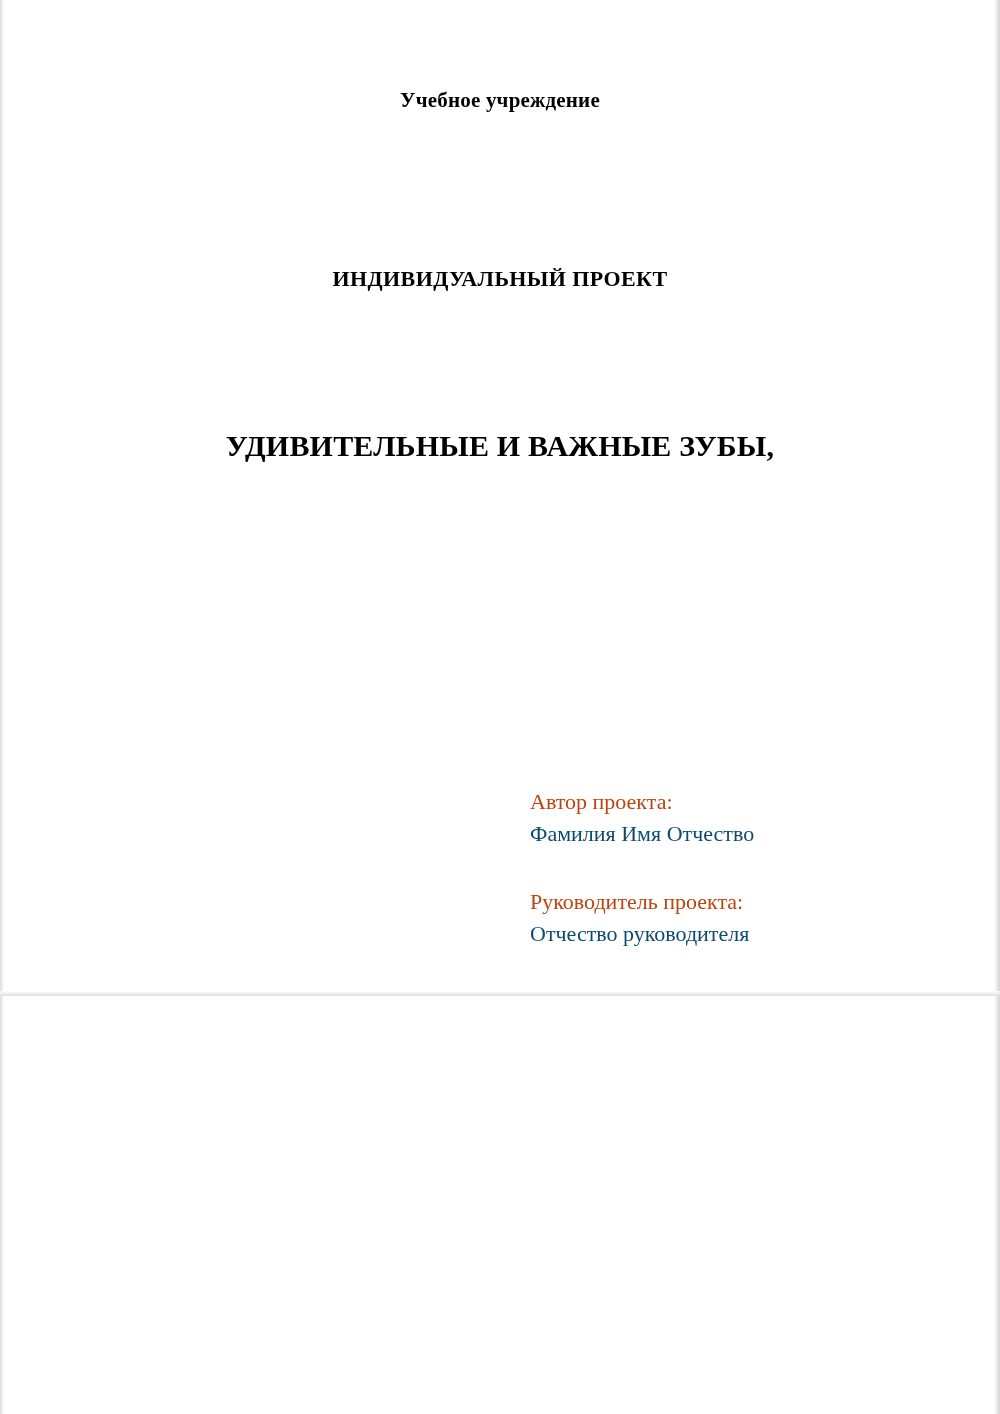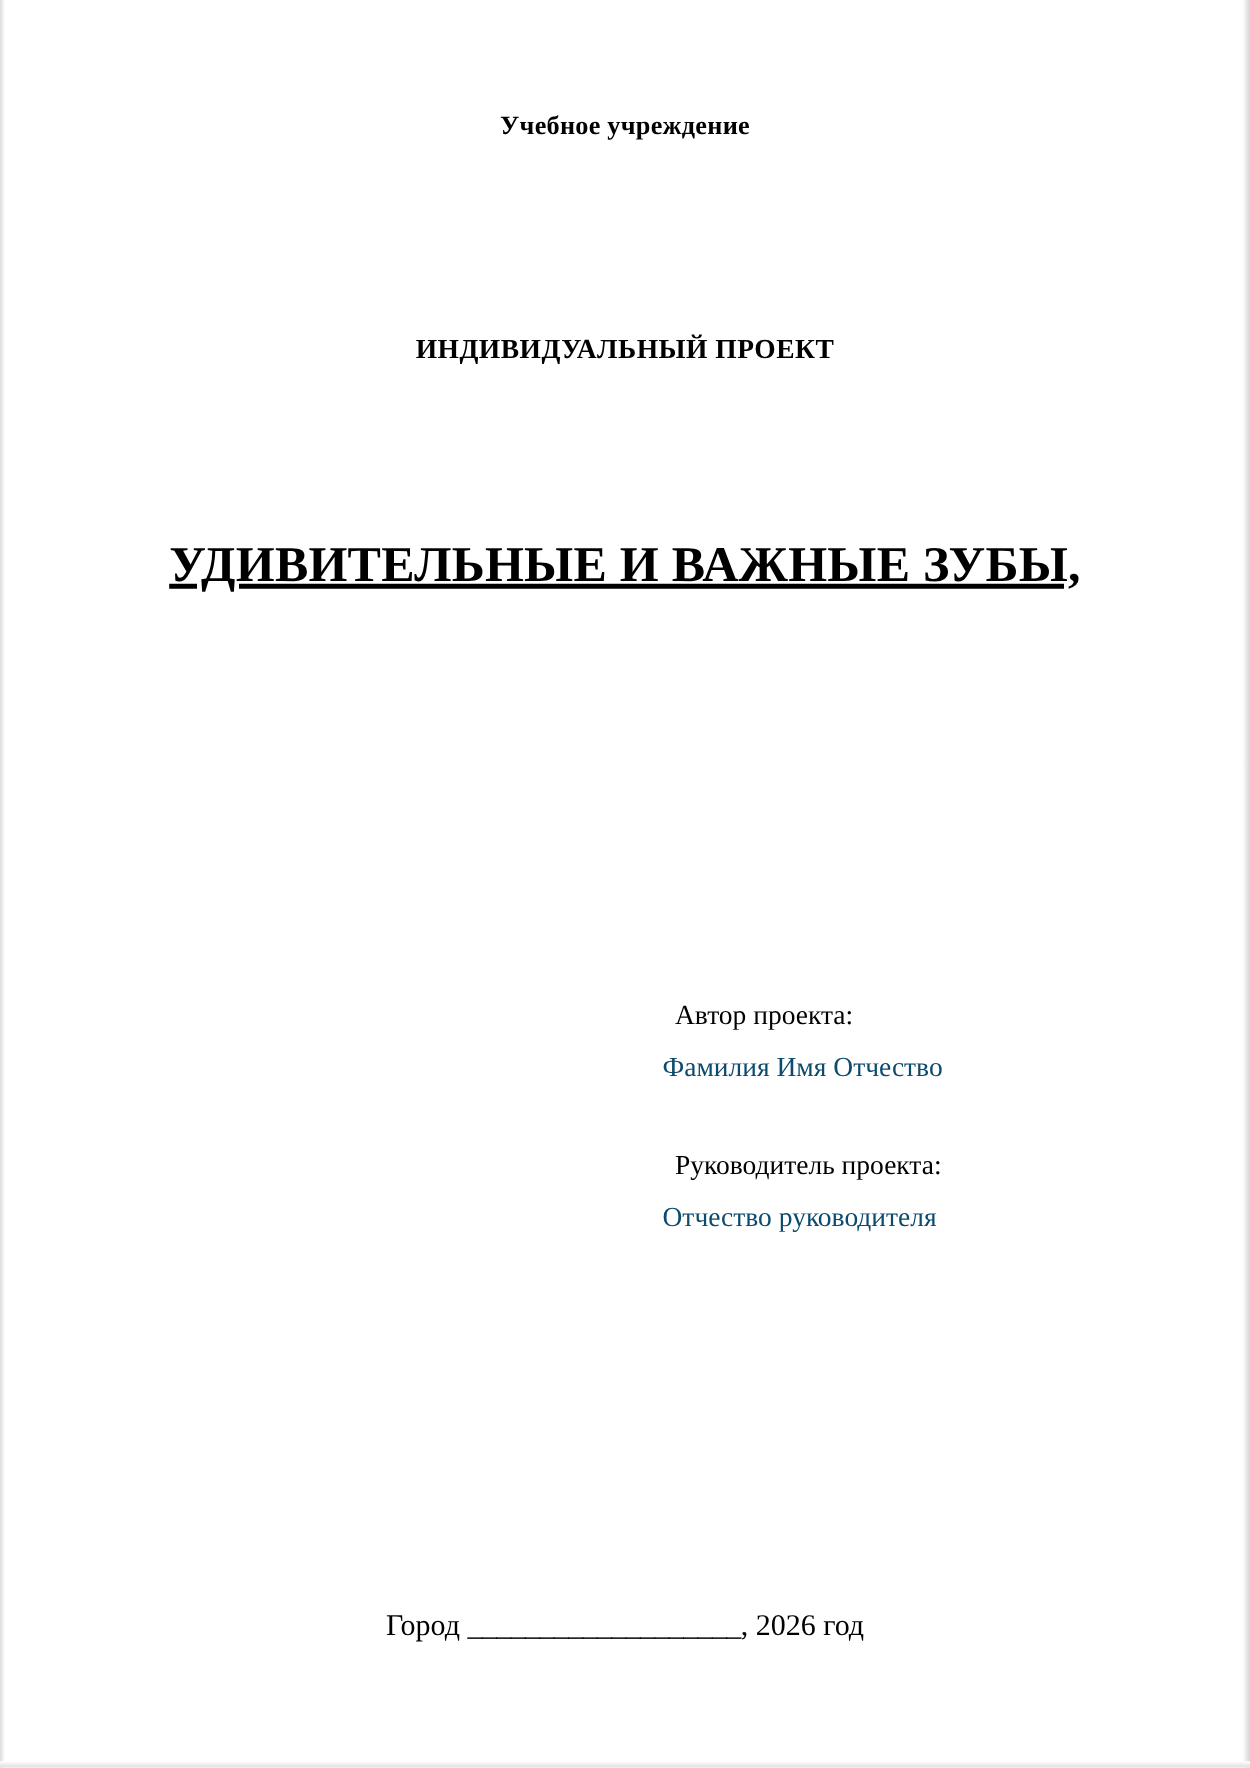--- a/index.html
+++ b/index.html
@@ -14,21 +14,21 @@
     font-family: "Liberation Serif", serif;
     color: #000000;
     overflow: hidden;
   }
 
   .page {
     position: absolute;
     left: 0;
     top: 0;
     width: 1000px;
-    height: 1414px;
+    height: 996px;
     background: #ffffff;
     box-sizing: border-box;
   }
 
   
   .page-edge-left {
     position: absolute;
     left: 0;
     top: 0;
     width: 4px;
@@ -73,38 +73,37 @@
     font-weight: bold;
     letter-spacing: 0.4px;
   }
 
   .doc-title {
     position: absolute;
     left: 100px;
     top: 428px;
     width: 800px;
     text-align: center;
-    font-size: 40px;
+    font-size: 30px;
     font-weight: bold;
     line-height: 1.22;
     letter-spacing: 0.2px;
-    text-decoration: underline;
   }
 
   .credits {
     position: absolute;
     left: 530px;
     top: 786px;
     width: 400px;
     font-size: 22px;
     line-height: 1.45;
   }
   .credits .label {
-    color: #000000;
-    margin: 10px;
+    color: #c2410c;
+    margin: 0;
   }
   .credits .value {
     color: #0c4a6e;
     margin: 0;
   }
   .credits .block-gap {
     height: 36px;
   }
 
   .footer {
@@ -139,17 +138,14 @@
   <div class="credits">
     <p class="label">Автор проекта:</p>
     <p class="value">Фамилия Имя Отчество</p>
 
     <div class="block-gap"></div>
 
     <p class="label">Руководитель проекта:</p>
     <p class="value">Отчество руководителя</p>
   </div>
 
-  <div class="footer">
-    <span>Город</span><span>&nbsp;</span><span class="blank-line">___________________</span><span>, 2026 год</span>
-  </div>
 
 </div>
 
 </body></html>

